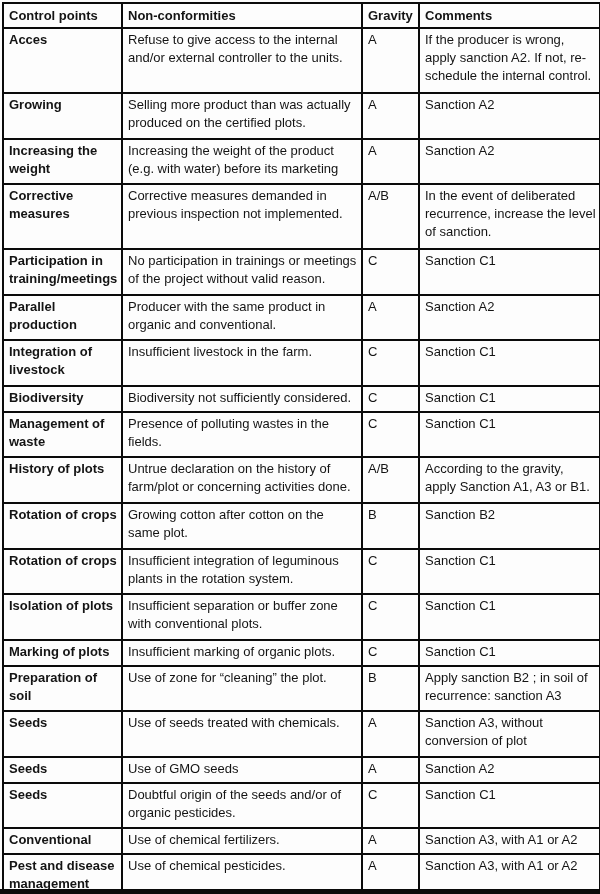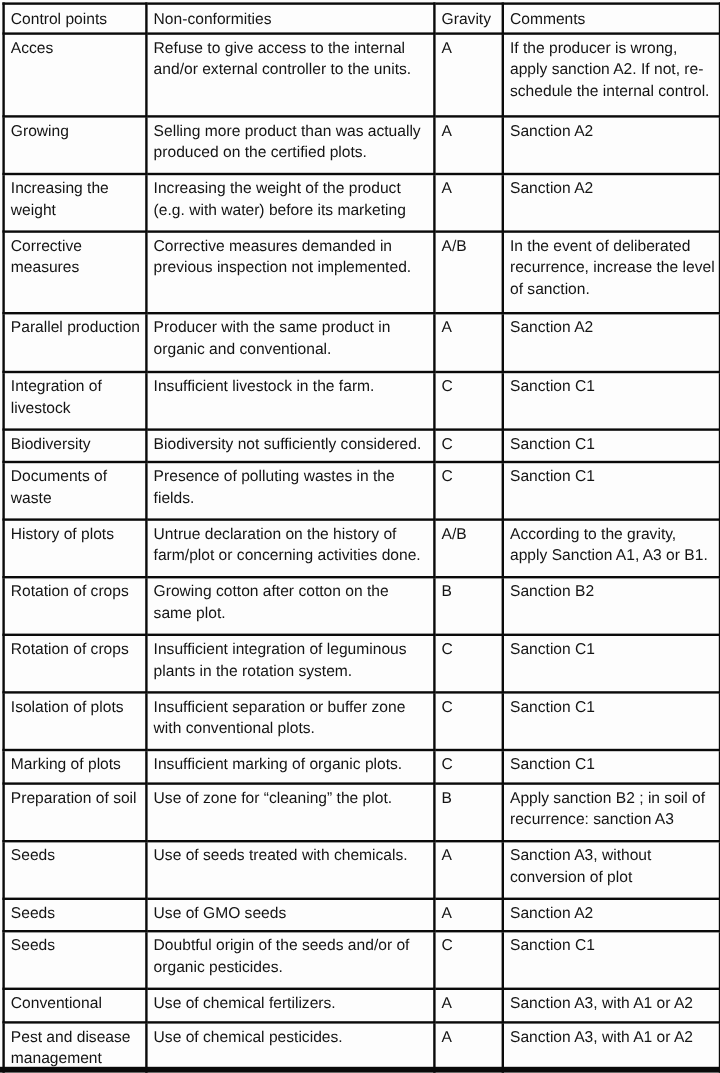--- a/index.html
+++ b/index.html
@@ -23,25 +23,25 @@
     vertical-align: top;
     padding: 2px 3px 2px 5px;
     font-size: 13px;
     line-height: 18px;
     color: var(--ink, #141414);
     background: var(--cell-bg, #fefefe);
     overflow: hidden;
   }
   th {
     text-align: left;
-    font-weight: 400;
+    font-weight: 700;
     padding-top: 3px;
     white-space: nowrap;
   }
-  td.c1 { font-weight: 400; }
+  td.c1 { font-weight: 700; }
   .bottom-edge {
     position: absolute;
     left: 0; bottom: 0;
     width: 600px; height: 5px;
     background: var(--line, #0a0a0a);
   }
 </style>
 </head>
 <body>
 
@@ -79,39 +79,45 @@
     <td class="c3">A</td>
     <td class="c4">Sanction A2</td>
   </tr>
       <tr>
     <td class="c1">Corrective measures</td>
     <td class="c2">Corrective measures demanded in previous inspection not implemented.</td>
     <td class="c3">A/B</td>
     <td class="c4">In the event of deliberated recurrence, increase the level of sanction.</td>
   </tr>
       <tr>
+    <td class="c1">Participation in training/meetings</td>
+    <td class="c2">No participation in trainings or meetings of the project without valid reason.</td>
+    <td class="c3">C</td>
+    <td class="c4">Sanction C1</td>
+  </tr>
+      <tr>
     <td class="c1">Parallel production</td>
     <td class="c2">Producer with the same product in organic and conventional.</td>
     <td class="c3">A</td>
     <td class="c4">Sanction A2</td>
   </tr>
       <tr>
     <td class="c1">Integration of livestock</td>
     <td class="c2">Insufficient livestock in the farm.</td>
     <td class="c3">C</td>
     <td class="c4">Sanction C1</td>
   </tr>
       <tr>
     <td class="c1">Biodiversity</td>
     <td class="c2">Biodiversity not sufficiently considered.</td>
     <td class="c3">C</td>
     <td class="c4">Sanction C1</td>
   </tr>
       <tr>
-    <td class="c1">Documents of waste</td>
+    <td class="c1">Management of waste</td>
     <td class="c2">Presence of polluting wastes in the fields.</td>
     <td class="c3">C</td>
     <td class="c4">Sanction C1</td>
   </tr>
       <tr>
     <td class="c1">History of plots</td>
     <td class="c2">Untrue declaration on the history of farm/plot or concerning activities done.</td>
     <td class="c3">A/B</td>
     <td class="c4">According to the gravity, apply Sanction A1, A3 or B1.</td>
   </tr>

